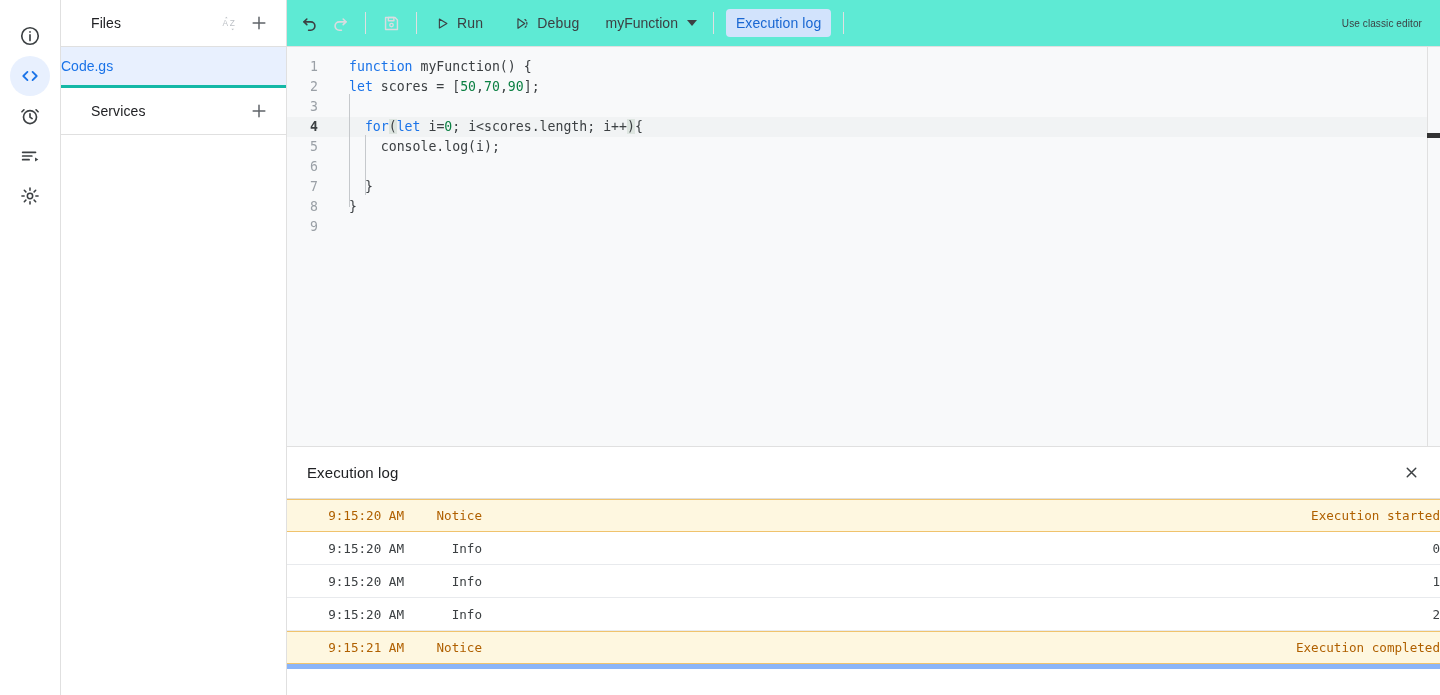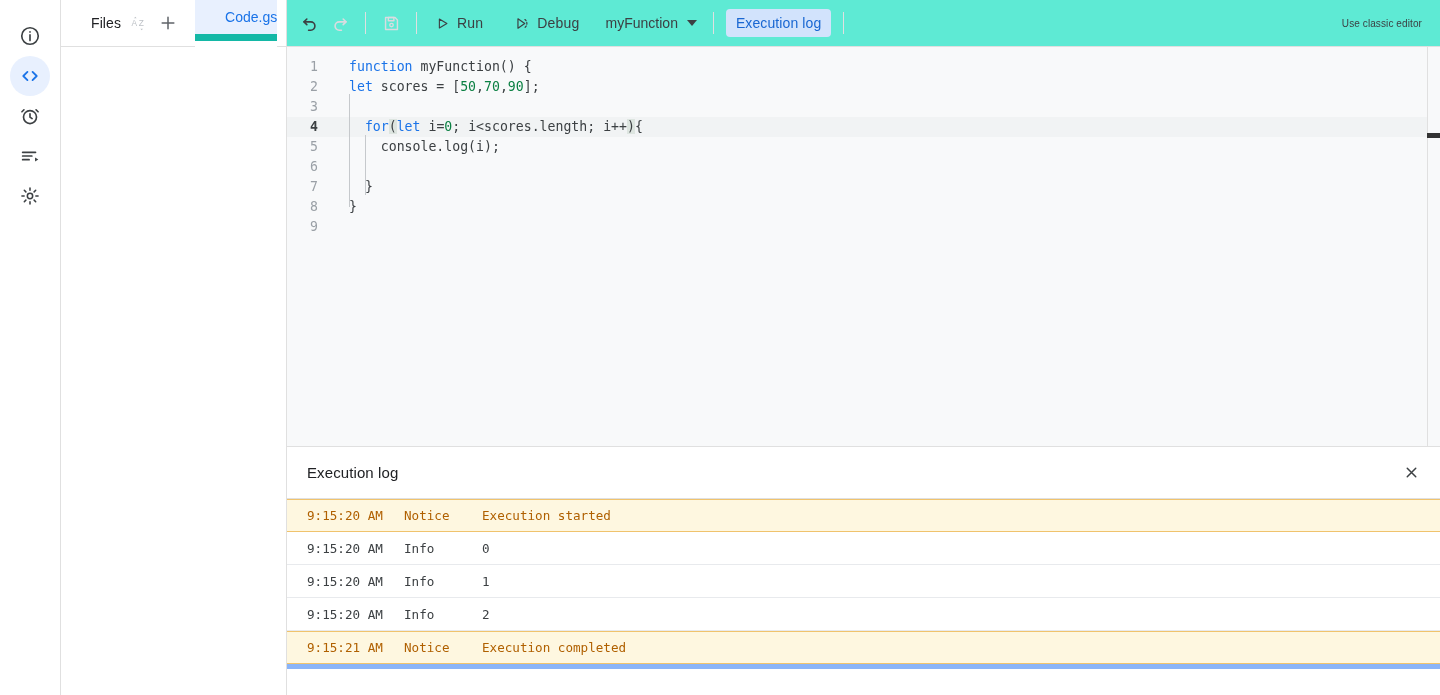--- a/index.html
+++ b/index.html
@@ -39,21 +39,21 @@
   }
   .rail-btn + .rail-btn { margin-top: 0px; }
   .rail-btn.active { background: #e8f0fe; color: #1a73e8; }
   .rail-btn svg { display: block; }
 
   
   .sidebar {
     width: 226px; min-width: 226px; height: 695px;
     background: #fff;
     border-right: 1px solid #e0e0e0;
-    display: flex; flex-direction: row;
+    display: flex; flex-direction: column;
   }
   .sb-section {
     height: 47px; min-height: 47px;
     display: flex; align-items: center;
     padding: 0 14px 0 30px;
     border-bottom: 1px solid #e0e0e0;
   }
   .sb-title {
     font-size: 14px;
     color: #202124;
@@ -65,25 +65,24 @@
     width: 26px; height: 26px;
     display: flex; align-items: center; justify-content: center;
     cursor: pointer;
     color: #5f6368;
     margin-left: 4px;
   }
   .sb-icon.muted { color: #bdc1c6; }
   .file-row {
     height: 41px; min-height: 41px;
     display: flex; align-items: center;
-    padding-left: 30px;
     font-size: 14px;
     color: #3c4043;
     cursor: pointer;
-    border-bottom: 7px solid #14b8a6;
+    border-bottom: 3px solid #14b8a6;
   }
   .file-row.selected {
     background: #e8f0fe;
     color: #1a73e8;
   }
   .sb-fill { flex: 1; border-bottom: none; }
 
   
   .main {
     flex: 1; height: 695px;
@@ -242,21 +241,21 @@
     color: #202124;
     flex: 1;
     letter-spacing: .1px;
   }
   .log-close {
     width: 30px; height: 30px;
     display: flex; align-items: center; justify-content: center;
     cursor: pointer;
     color: #3c4043;
   }
-  .log-rows { position: relative; }
+  .log-rows { position: relative; text-align: right; }
   .log-row {
     height: 33px;
     display: flex; align-items: center;
     font-family: "DejaVu Sans Mono", "Liberation Mono", monospace;
     font-size: 12.6px;
     color: #3c4043;
     border-bottom: 1px solid #e8eaed;
     padding-left: 20px;
   }
   .log-row.notice {

